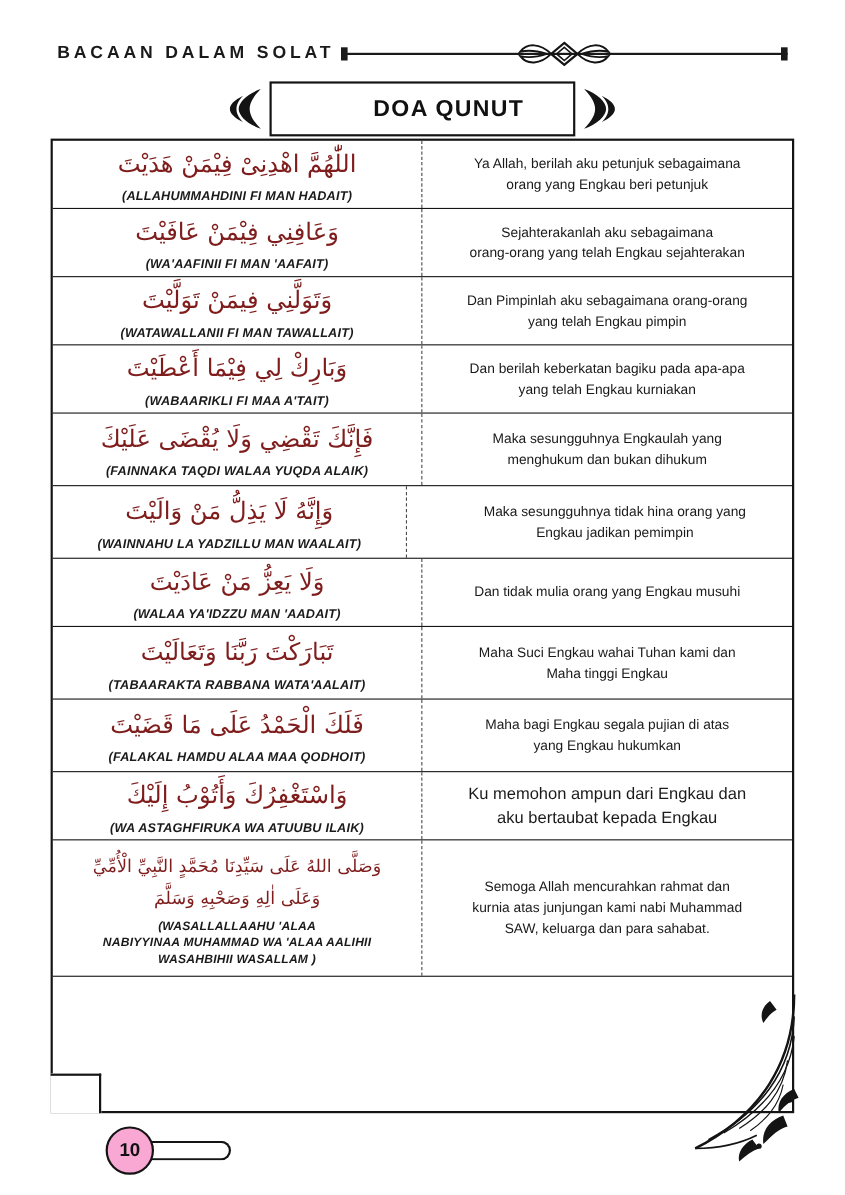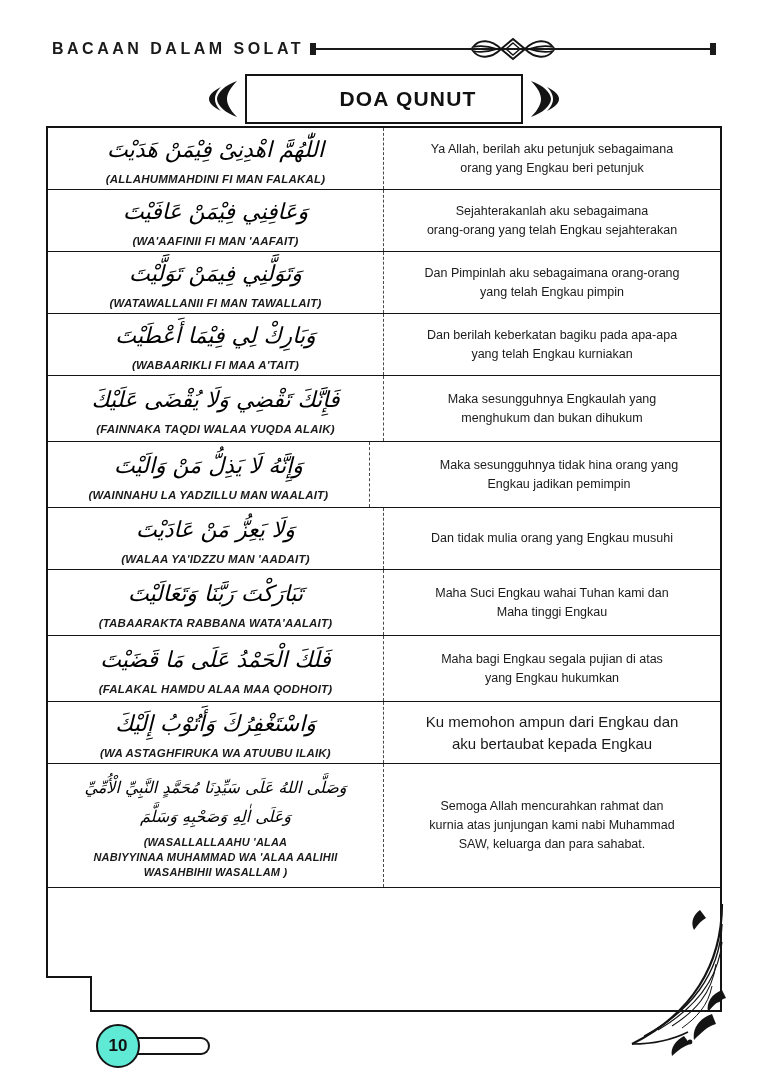--- a/index.html
+++ b/index.html
@@ -135,23 +135,22 @@
     justify-content: center;
     align-items: center;
     border-right: 1.6px dashed #4a4a4a;
     text-align: center;
   }
   .arabic {
     font-family: "DejaVu Sans", sans-serif;
     font-size: 22px;
     line-height: 1.75;
     direction: rtl;
-    color: #000000;
+    color: #7f1d1d;
     white-space: pre-line;
-    font-style: italic;
   }
   .translit {
     margin-top: 3px;
     font-size: 11.5px;
     font-style: italic;
     font-weight: 700;
     letter-spacing: 0.2px;
     color: #1a1a1a;
     line-height: 1.35;
     white-space: pre-line;
@@ -209,21 +208,21 @@
   }
   .page-num {
     width: 44px; height: 44px;
     border: 2px solid #141414;
     border-radius: 50%;
     display: flex;
     align-items: center;
     justify-content: center;
     font-size: 17px;
     font-weight: 700;
-    background: #5eead4;
+    background: #f9a8d4;
     position: relative;
     z-index: 2;
   }
   .page-num-tail {
     position: absolute;
     left: 22px;
     top: 13px;
     width: 92px;
     height: 18px;
     border: 2px solid #141414;
@@ -264,21 +263,21 @@
     <path d="M4 4 C16 8, 24 16, 24 22 C24 28, 16 36, 4 40 C12 32, 14 26, 14 22 C14 18, 12 12, 4 4 Z" fill="#141414"></path>
     <path d="M20 10 C28 14, 32 18, 32 22 C32 26, 28 30, 20 34 C25 29, 26 25, 26 22 C26 19, 25 15, 20 10 Z" fill="#141414"></path>
   </svg>
 </div>
 
 <div class="panel">
 
   <div class="row r1">
     <div class="cell-ar">
       <div class="arabic">اللّٰهُمَّ اهْدِنِىْ فِيْمَنْ هَدَيْتَ</div>
-      <div class="translit">(ALLAHUMMAHDINI FI MAN FALAKAL)</div>
+      <div class="translit">(ALLAHUMMAHDINI FI MAN HADAIT)</div>
     </div>
     <div class="cell-my">
       <div class="mtext">Ya Allah, berilah aku petunjuk sebagaimana
 orang yang Engkau beri petunjuk</div>
     </div>
   </div>
 
   <div class="row r2">
     <div class="cell-ar">
       <div class="arabic">وَعَافِنِي فِيْمَنْ عَافَيْتَ</div>

